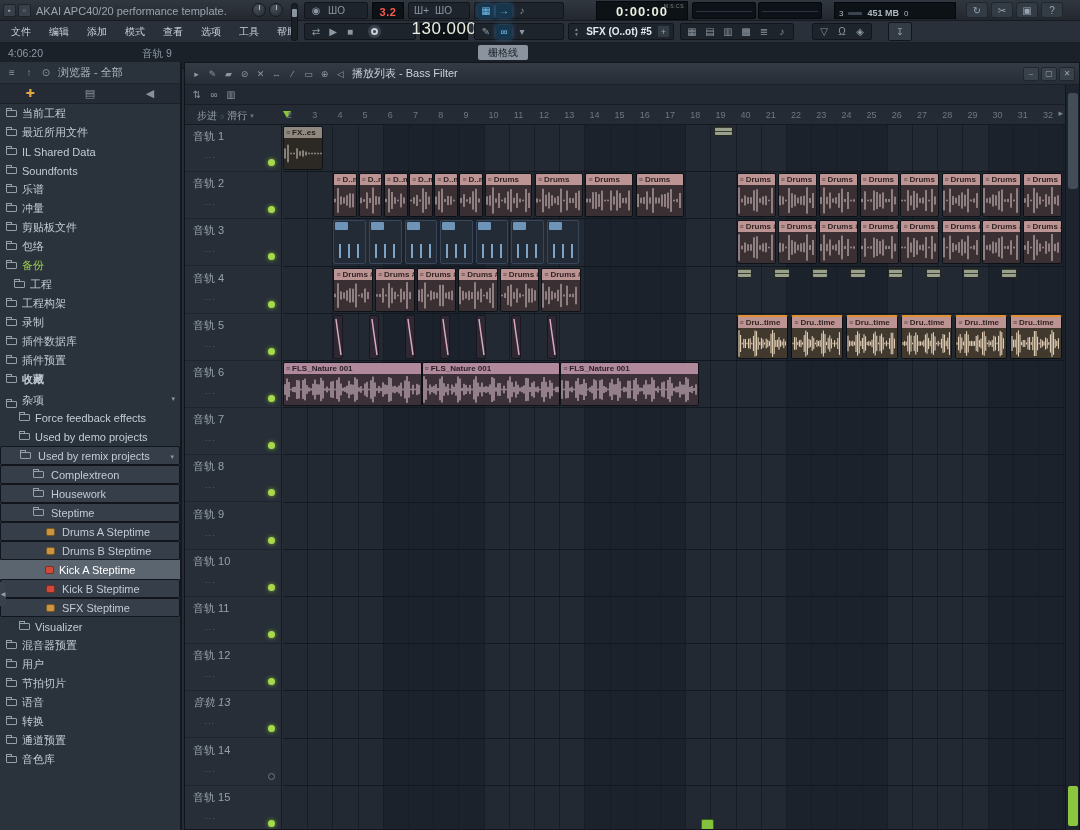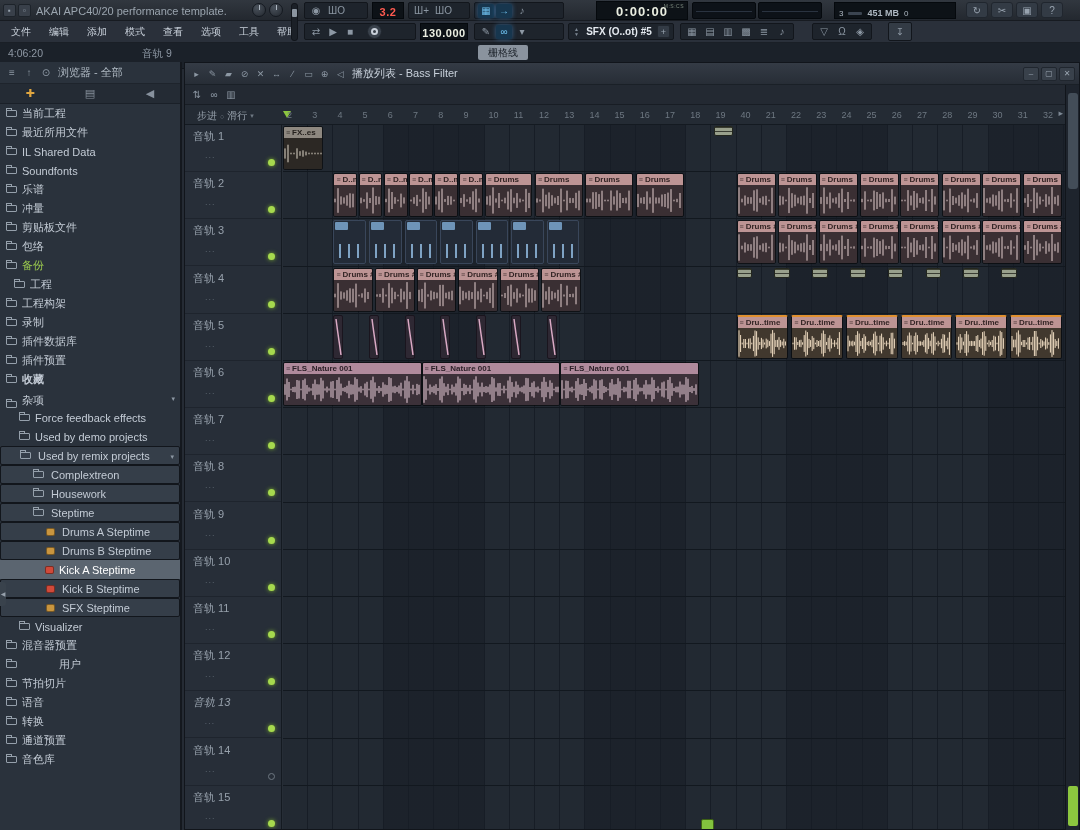--- a/index.html
+++ b/index.html
@@ -34,21 +34,21 @@
 .osc{position:absolute;width:64px;height:17px;background:#0D1218;border:1px solid #05090d;border-radius:2px}
 .osc:after{content:"";position:absolute;left:3px;right:3px;top:8px;height:1px;background:#2A3340}
 .mem{display:flex;gap:5px;align-items:center;font-size:8px;color:#AEB8C2}
 .mem .meterbar{width:14px;height:3px;background:#3B4450;border-radius:1px}
 .membig{font-size:9px;font-weight:bold}
 .rndbtn{width:22px;height:16px;background:#333B45;border:1px solid #20262e;border-radius:3px;
   display:inline-flex;align-items:center;justify-content:center;color:#98A3AF;font-size:10px;margin-right:3px}
 .menu-item{display:inline-block;padding:3px 9px 0 9px;font-size:10px;color:#C9D1DB;height:22px}
 .record{width:15px;height:15px;border-radius:50%;background:#39414b;border:1px solid #20262e;position:relative;margin-left:7px}
 .record:after{content:"";position:absolute;inset:3px;border:2px solid #C9D0D9;border-radius:50%}
-.tempo{font-size:11px;font-weight:bold;letter-spacing:.5px}
+.tempo{font-size:17px;font-weight:normal;letter-spacing:.5px}
 .spin{display:flex;flex-direction:column;font-size:5px;color:#7D8894;line-height:5px;padding:0 2px}
 .patlabel{flex:1;text-align:center;font-size:10px;font-weight:bold;color:#E4E9EF;white-space:nowrap;overflow:hidden}
 .plusbtn{width:13px;height:13px;background:#333B45;border:1px solid #20262e;border-radius:2px;color:#9AA5B1;
   font-size:9px;display:inline-flex;align-items:center;justify-content:center}
 .snapchip{position:absolute;left:478px;top:2px;height:15px;padding:0 10px;background:#8A939E;border-radius:2px;
   color:#1A2028;font-size:10px;display:flex;align-items:center}
 .hinttime{position:absolute;left:8px;top:4px;font-size:10.5px;color:#8E98A4}
 .hinttext{position:absolute;left:142px;top:4px;font-size:10.5px;color:#8E98A4}
 
 
@@ -360,21 +360,21 @@
           <span>SFX Steptime</span>
         </div>
         <div class="b-row" style="padding-left: 19px;">
           <span class="fold"></span>
           <span>Visualizer</span>
         </div>
         <div class="b-row" style="padding-left: 6px;">
           <span class="fold"></span>
           <span>混音器预置</span>
         </div>
-        <div class="b-row" style="padding-left: 6px; gap: 37px;">
+        <div class="b-row" style="padding-left: 6px;">
           <span class="fold"></span>
           <span>用户</span>
         </div>
         <div class="b-row" style="padding-left: 6px;">
           <span class="fold"></span>
           <span>节拍切片</span>
         </div>
         <div class="b-row" style="padding-left: 6px;">
           <span class="fold"></span>
           <span>语音</span>

